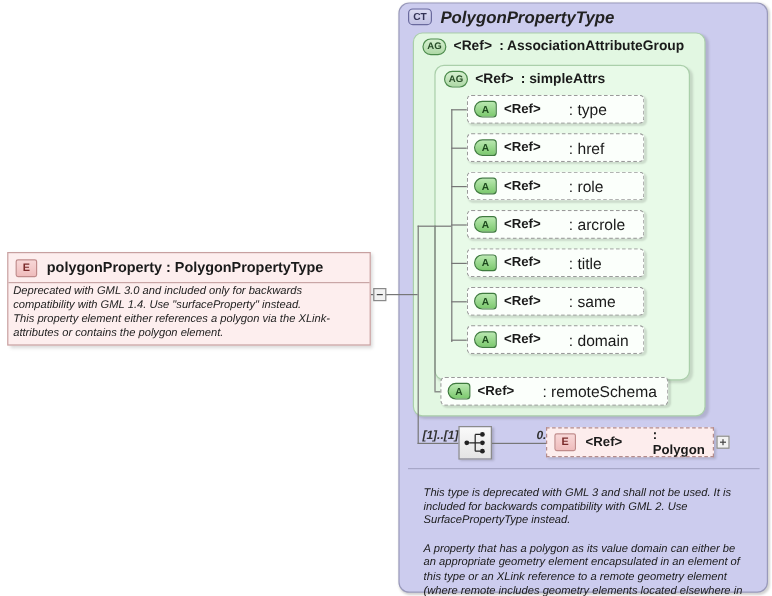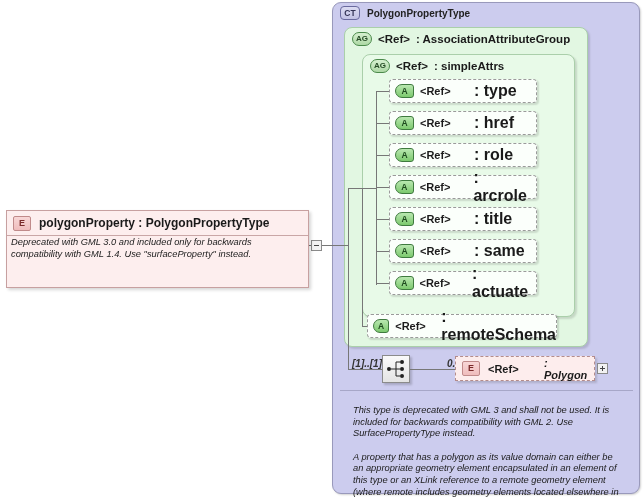--- a/index.html
+++ b/index.html
@@ -50,23 +50,24 @@
   }
   .badge-ct {
     width: 20px; height: 14px;
     border: 1px solid #6a6a9e;
     border-radius: 4px;
     background: linear-gradient(to bottom, #dcdcf2, #c2c2e4);
     color: #333355;
     font-size: 8.5px;
   }
   .ct-title {
-    font-size: 10px;
+    font-size: 14px;
     font-weight: bold;
     color: #222222;
+    font-style: italic;
   }
 
   
   .ag-box {
     position: absolute;
     background: #ddf5dd;
     border: 1px solid #aacfaa;
     border-radius: 8px;
     box-sizing: border-box;
     box-shadow: 2px 2px 2px rgba(0,0,0,0.13);
@@ -139,22 +140,22 @@
     gap: 6px;
     box-shadow: 1.5px 1.5px 1.5px rgba(0,0,0,0.12);
   }
   .attr-row .a-name {
     font-size: 11px;
     font-weight: bold;
     color: #1a1a1a;
     width: 48px;
   }
   .attr-row .a-type {
-    font-size: 16px;
-    font-weight: bold;
+    font-size: 13px;
+    font-weight: normal;
     color: #1a1a1a;
   }
   .attr-inner { left: 389px; width: 148px; }
   .attr-remote { left: 367px; width: 190px; top: 314px; }
 
   
   .ln {
     position: absolute;
     background: #777777;
   }
@@ -263,21 +264,20 @@
   .poly-name {
     font-size: 11px;
     font-weight: bold;
     color: #1a1a1a;
     width: 48px;
   }
   .poly-type {
     font-size: 11px;
     font-weight: bold;
     color: #1a1a1a;
-    font-style: italic;
   }
 
   
   .ct-doc-rule {
     position: absolute;
     left: 340px; top: 390px;
     width: 293px; height: 1px;
     background: #a7a7c8;
   }
   .ct-doc {
@@ -367,21 +367,21 @@
     <span class="a-type">: title</span>
   </div>
   <div class="attr-row attr-inner" style="top:239px;">
     <span class="badge badge-a">A</span>
     <span class="a-name">&lt;Ref&gt;</span>
     <span class="a-type">: same</span>
   </div>
   <div class="attr-row attr-inner" style="top:271px;">
     <span class="badge badge-a">A</span>
     <span class="a-name">&lt;Ref&gt;</span>
-    <span class="a-type">: actuate</span>
+    <span class="a-type">: domain</span>
   </div>
 
   <div class="attr-row attr-remote">
     <span class="badge badge-a">A</span>
     <span class="a-name">&lt;Ref&gt;</span>
     <span class="a-type">: remoteSchema</span>
   </div>
 
   <span class="card card-left">[1]..[1]</span>
 
@@ -416,15 +416,16 @@
   </div>
 
   <div class="elem-box"></div>
   <div class="elem-head">
     <span class="badge badge-e">E</span>
     <span class="elem-title">polygonProperty : PolygonPropertyType</span>
   </div>
   <div class="elem-rule"></div>
   <div class="elem-doc">
     <p>Deprecated with GML 3.0 and included only for backwards compatibility with GML 1.4. Use "surfaceProperty" instead.</p>
+    <p>This property element either references a polygon via the XLink-attributes or contains the polygon element.</p>
   </div>
 
 </div>
 
 </body></html>

